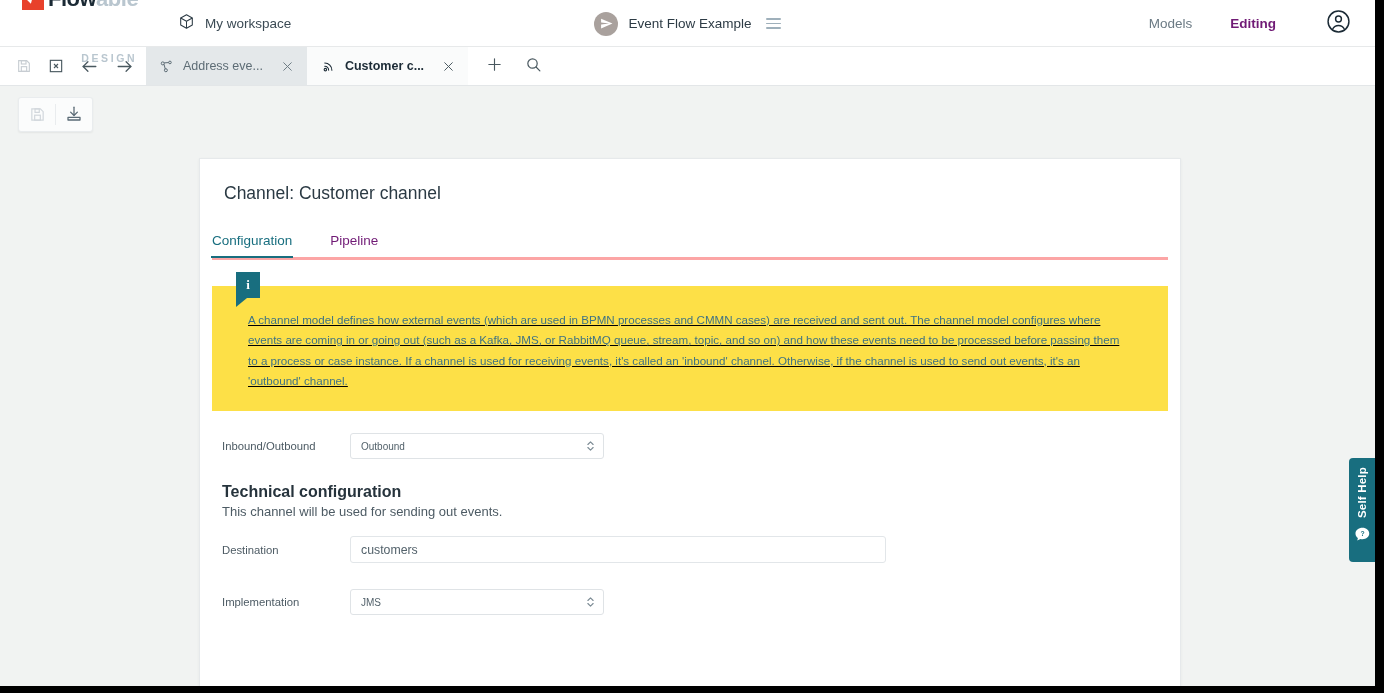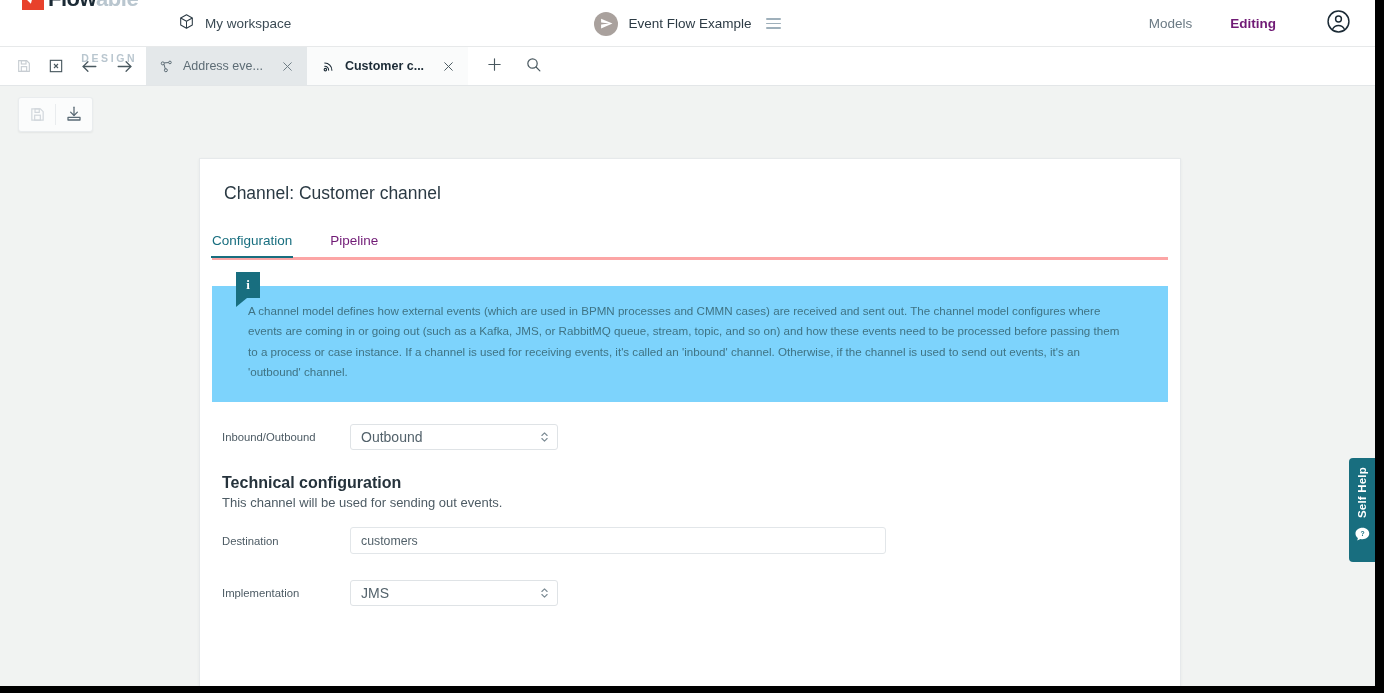--- a/index.html
+++ b/index.html
@@ -112,42 +112,42 @@
 
   .subtabs { display: flex; margin-top: 29px; border-bottom: 3px solid #fca5a5; margin-left: 12px; margin-right: 12px; }
   .subtab { font-size: 13.5px; color: #701a75; padding: 0 12px 9px 0; margin-right: 26px; position: relative; }
   .subtab.active { color: #186e7f; }
   .subtab.active::after {
     content: ""; position: absolute; left: -1px; right: 11px; bottom: -1px; height: 2.5px; background: #186e7f;
   }
 
   
   .info-wrap { position: relative; margin: 26px 12px 0 12px; }
-  .info-box { background: #7dd3fc; padding: 15px 36px 20px 36px; }
+  .info-box { background: #fde047; padding: 24px 36px 20px 36px; text-decoration: underline; }
   .info-text { font-size: 11.6px; line-height: 1.75; color: #3f7384; max-width: 900px; }
   .info-badge {
     position: absolute; left: 24px; top: -14px;
     width: 24px; height: 26px; background: #186e7f;
     display: flex; align-items: center; justify-content: center;
     color: #fff; font-weight: bold; font-size: 13px; font-family: "Liberation Serif", serif;
   }
   .info-badge::after {
     content: ""; position: absolute; left: 0; top: 26px;
     width: 0; height: 0; border-left: 11px solid #186e7f;
     border-bottom: 9px solid transparent;
   }
 
   
   .form { margin: 0 12px; }
   .frow { display: flex; align-items: center; margin-top: 22px; }
   .flabel { width: 138px; font-size: 11.3px; color: #4d5b64; flex: none; padding-left: 10px; }
   .fselect {
-    width: 208px; height: 26px; border: 1px solid #dfe3e6; border-radius: 3px;
+    width: 254px; height: 26px; border: 1px solid #dfe3e6; border-radius: 3px;
     background: #fff; display: flex; align-items: center; padding: 0 8px 0 10px;
-    font-size: 14px; color: #53626b;
+    font-size: 10px; color: #53626b;
   }
   .fselect .spin { margin-left: auto; display: flex; flex-direction: column; align-items: center; }
   .ftext {
     width: 536px; height: 27px; border: 1px solid #e2e6e9; border-radius: 3px;
     background: #fff; display: flex; align-items: center; padding: 0 10px;
     font-size: 12.3px; color: #53626b;
   }
   .sect-title { font-size: 16px; font-weight: bold; color: #26333c; margin: 24px 0 0 10px; }
   .sect-sub { font-size: 13px; color: #4d5b64; margin: 3px 0 0 10px; }
 

